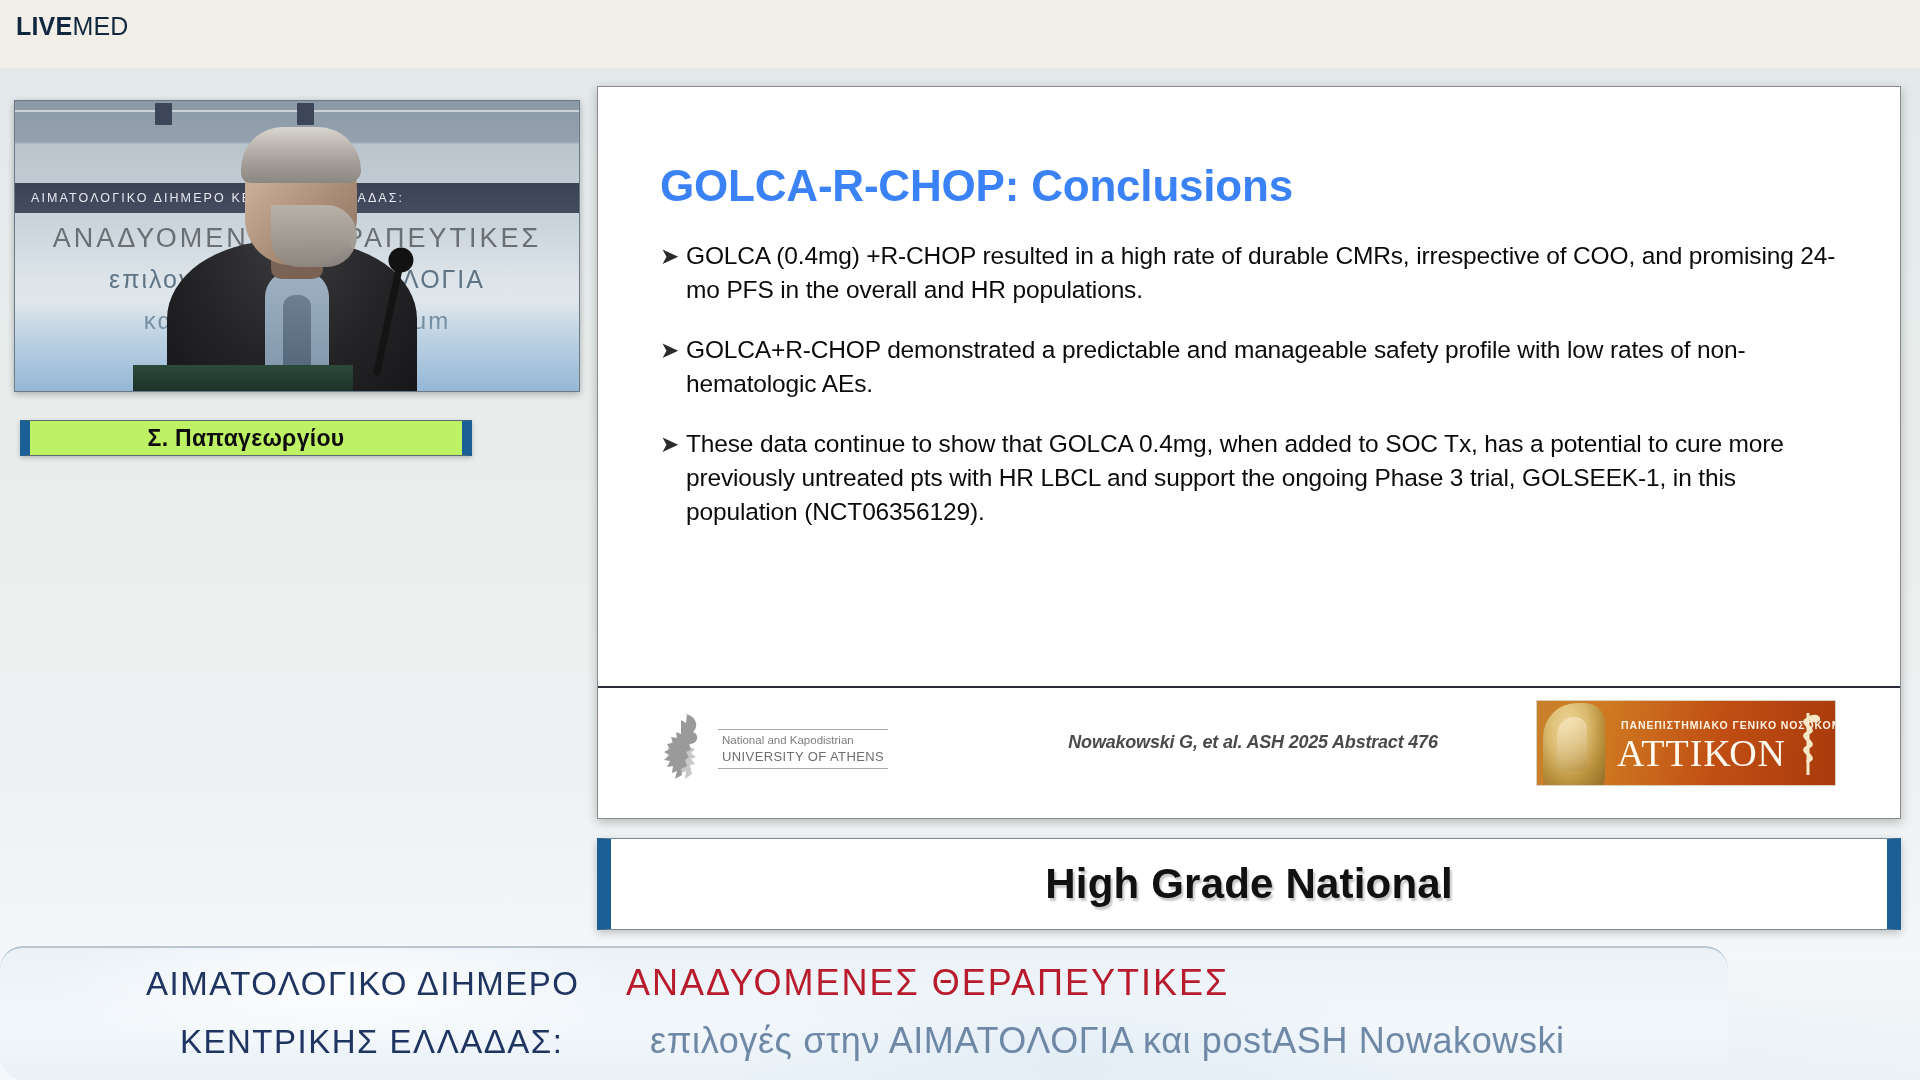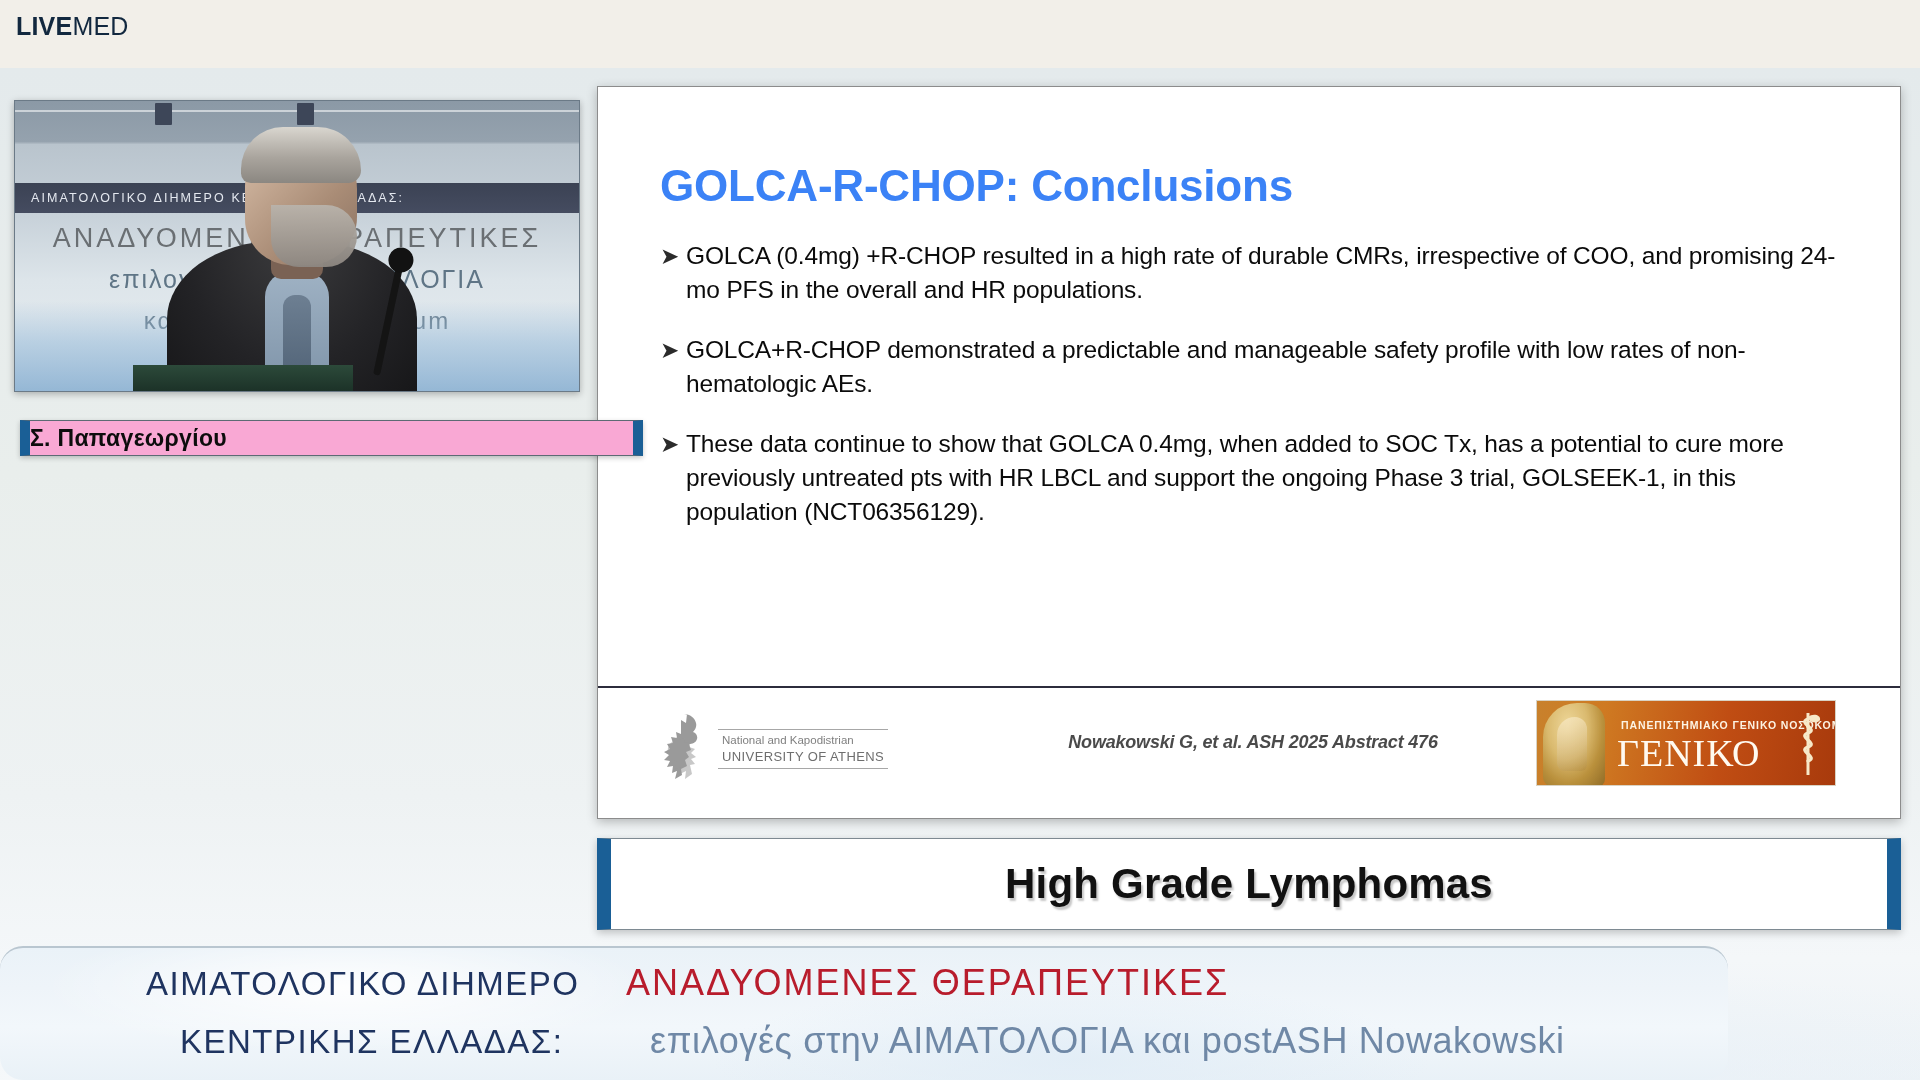--- a/index.html
+++ b/index.html
@@ -186,26 +186,26 @@
     left: 118px; bottom: 0;
     width: 220px; height: 26px;
     background: linear-gradient(180deg, #2c4a3a, #1c3228);
     z-index: 6;
   }
 
   
   .nameplate {
     position: absolute;
     left: 20px; top: 420px;
-    width: 623px; height: 36px;
-    background: #f9a8d4;
+    width: 452px; height: 36px;
+    background: #bef264;
     border: 1px solid #5d6a74;
     border-left: 10px solid #1a5f96;
     border-right: 10px solid #1a5f96;
-    display: flex; align-items: center; justify-content: flex-start;
+    display: flex; align-items: center; justify-content: center;
     box-shadow: 0 2px 5px rgba(0,0,0,.22);
     z-index: 22;
   }
   .nameplate-text {
     font-size: 23px;
     font-weight: 700;
     color: #0d0d0d;
     letter-spacing: .3px;
     white-space: nowrap;
   }
@@ -491,33 +491,33 @@
         <div class="uoa-l1">National and Kapodistrian</div>
         <div class="uoa-l2">UNIVERSITY OF ATHENS</div>
       </div>
     </div>
 
     <div class="citation">Nowakowski G, et al. ASH 2025 Abstract 476</div>
 
     <div class="attikon">
       <div class="att-statue"></div>
       <div class="att-top">ΠΑΝΕΠΙΣΤΗΜΙΑΚΟ ΓΕΝΙΚΟ ΝΟΣΟΚΟΜΕΙΟ</div>
-      <div class="att-main">ΓΕΝΙΚΟ</div>
+      <div class="att-main">ΑΤΤΙΚΟΝ</div>
       <svg class="att-rod" viewBox="0 0 34 66">
         <path d="M17 2 L17 64" stroke="#f7e9c8" stroke-width="3" fill="none"></path>
         <path d="M17 8 C6 12 28 18 17 22 C6 26 28 32 17 36 C6 40 28 46 17 50" stroke="#f7e9c8" stroke-width="3.4" fill="none" stroke-linecap="round"></path>
         <path d="M17 6 C22 2 30 4 29 9 C28 12 22 12 19 10 Z" fill="#f7e9c8"></path>
       </svg>
     </div>
 
   </div>
 </div>
 
 <div class="session-bar">
-  <span class="session-title">High Grade Lymphomas</span>
+  <span class="session-title">High Grade National</span>
 </div>
 
 <div class="congress">
   <div class="cg-row cg-r1">
     <span class="cg-left">ΑΙΜΑΤΟΛΟΓΙΚΟ ΔΙΗΜΕΡΟ</span>
     <span class="cg-red">ΑΝΑΔΥΟΜΕΝΕΣ ΘΕΡΑΠΕΥΤΙΚΕΣ</span>
   </div>
   <div class="cg-row cg-r2">
     <span class="cg-left">ΚΕΝΤΡΙΚΗΣ ΕΛΛΑΔΑΣ:</span>
     <span class="cg-blue">επιλογές στην ΑΙΜΑΤΟΛΟΓΙΑ και postASH Nowakowski</span>

